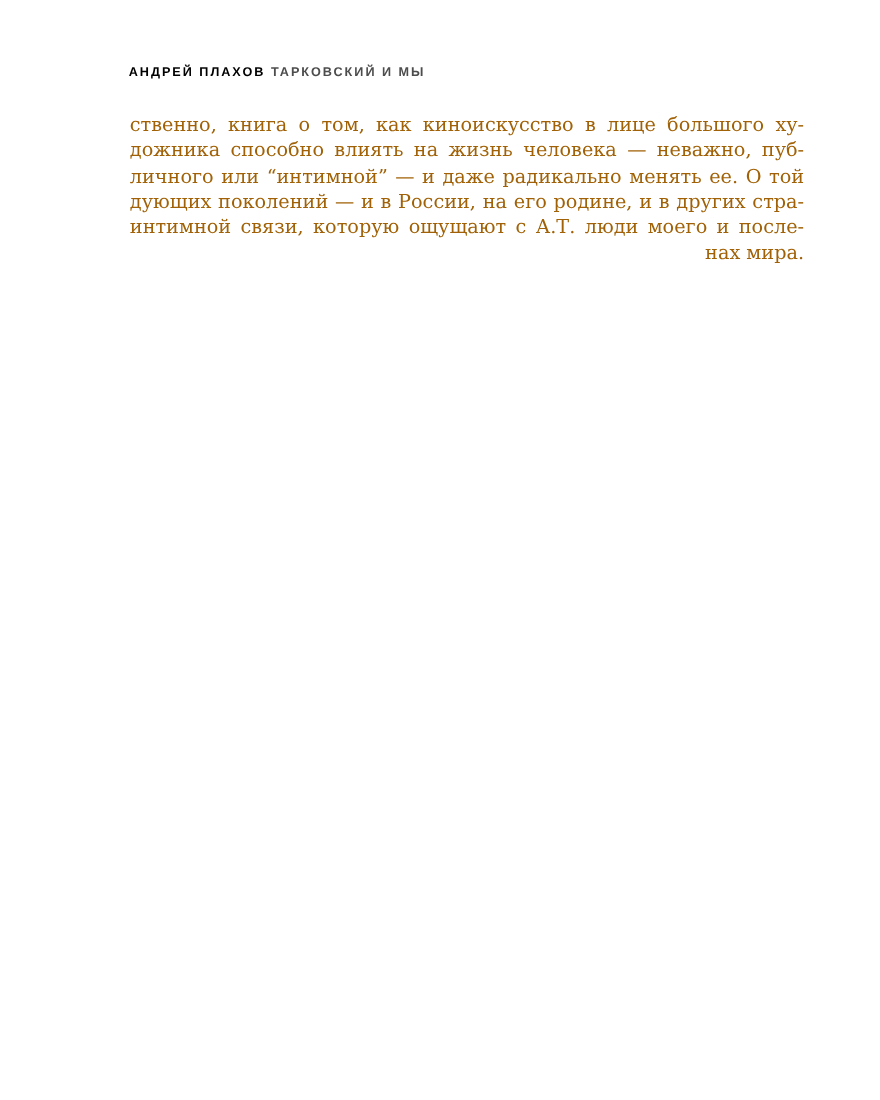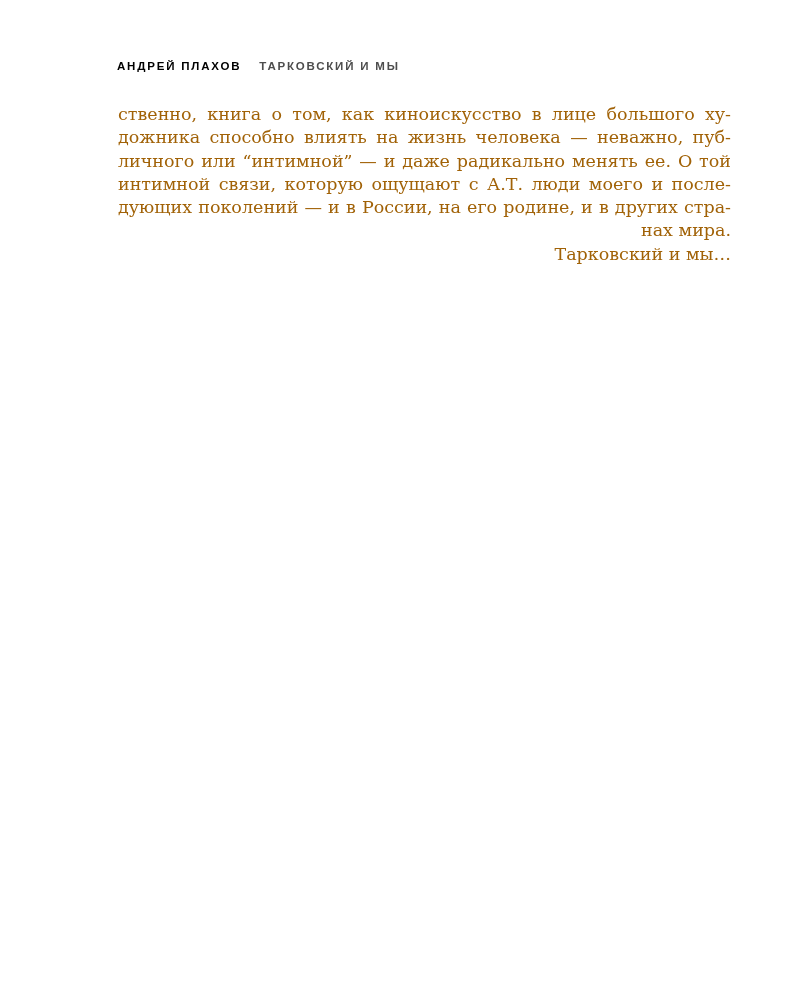--- a/index.html
+++ b/index.html
@@ -20,21 +20,21 @@
     top: 61px;
     font-family: "Liberation Sans", sans-serif;
     font-size: 11.5px;
     line-height: 1;
     letter-spacing: 1.8px;
     white-space: nowrap;
   }
   .running-header .author {
     font-weight: bold;
     color: #000000;
-    margin-right: 18px;
+    margin-right: 5px;
     text-align: center;
   }
   .running-header .book-title {
     font-weight: bold;
     color: #4d4d4d;
   }
   .body-text {
     position: absolute;
     left: 118px;
     top: 103px;
@@ -61,19 +61,18 @@
 <div class="page">
 
   <div class="running-header">
     <span class="author">АНДРЕЙ ПЛАХОВ</span><span class="book-title">ТАРКОВСКИЙ И МЫ</span>
   </div>
 
   <div class="body-text">
     <div class="line justify">ственно, книга о том, как киноискусство в лице большого ху-</div>
     <div class="line justify">дожника способно влиять на жизнь человека — неважно, пуб-</div>
     <div class="line justify">личного или “интимной” — и даже радикально менять ее. О той</div>
+    <div class="line justify">дующих поколений — и в России, на его родине, и в других стра-</div>
     <div class="line justify">интимной связи, которую ощущают с А.Т. люди моего и после-</div>
-    <div class="line justify">дующих поколений — и в России, на его родине, и в других стра-</div>
     <div class="line">нах мира.</div>
-    <div class="line indent">Тарковский и мы…</div>
   </div>
 
 </div>
 
 </body></html>

